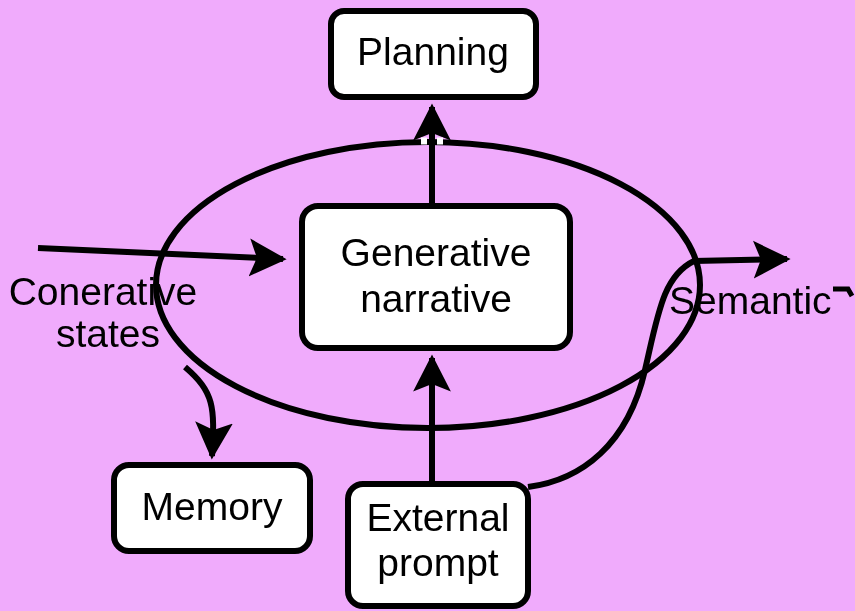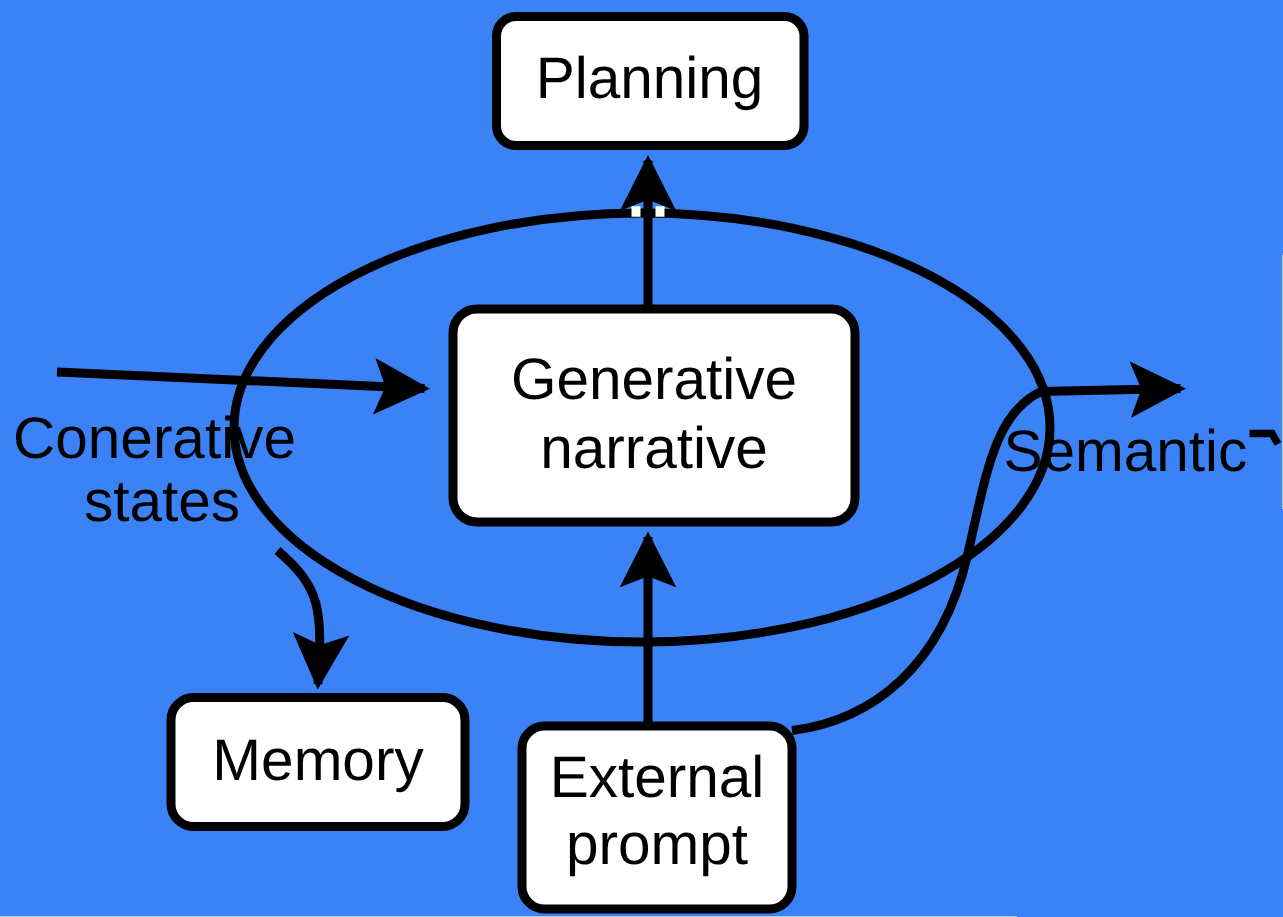--- a/index.html
+++ b/index.html
@@ -9,21 +9,21 @@
     background: #ffffff;
   }
   body {
     font-family: "Liberation Sans", sans-serif;
     -webkit-font-smoothing: antialiased;
   }
   #diagram-root {
     position: relative;
     width: 855px;
     height: 611px;
-    background: #3b82f6;
+    background: #f0abfc;
     overflow: hidden;
   }
   svg#diagram-svg {
     position: absolute;
     top: 0;
     left: 0;
     width: 855px;
     height: 611px;
     display: block;
   }

